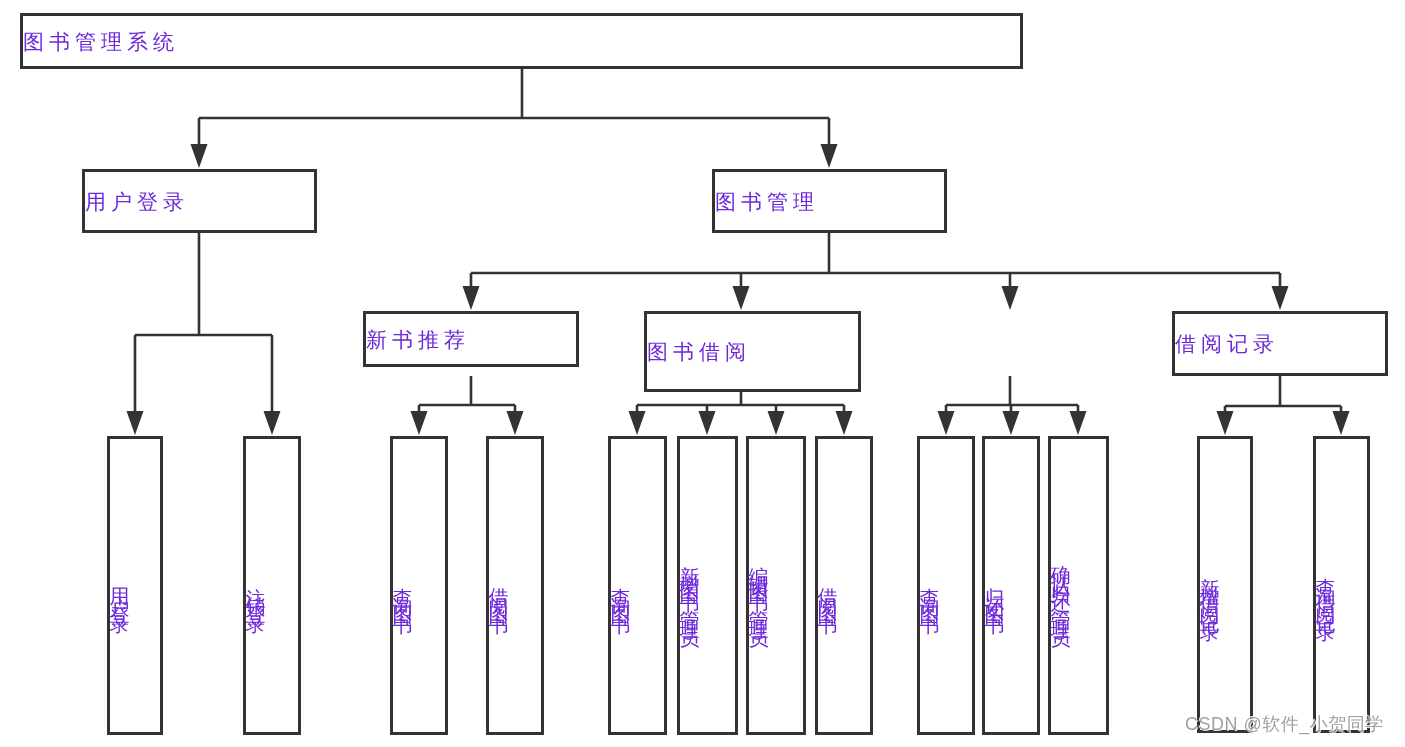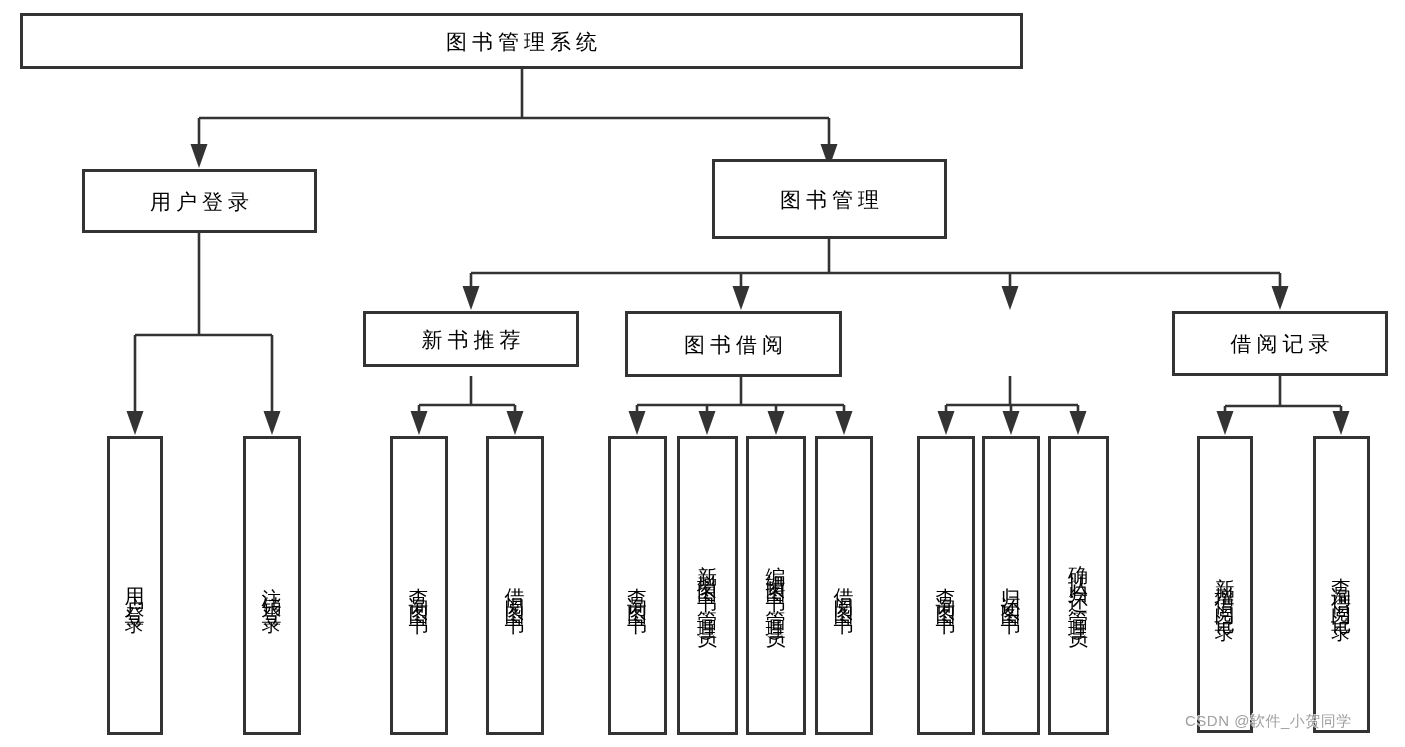--- a/index.html
+++ b/index.html
@@ -30,23 +30,23 @@
     fill: #333333;
     stroke: none;
   }
   .node {
     position: absolute;
     box-sizing: border-box;
     background: #ffffff;
     border: 3px solid #333333;
     display: flex;
     align-items: center;
-    justify-content: center;
+    justify-content: flex-start;
     z-index: 2;
-    color: #000000;
+    color: #6d28d9;
   }
   .node.h span {
     font-size: 21px;
     letter-spacing: 5px;
     margin-right: -5px;
     white-space: nowrap;
     line-height: 1;
   }
   .node.v span {
     writing-mode: vertical-rl;
@@ -55,21 +55,21 @@
     letter-spacing: 9px;
     margin-bottom: -9px;
     line-height: 1;
     white-space: nowrap;
   }
   .watermark {
     position: absolute;
     left: 1185px;
     top: 712px;
     z-index: 5;
-    font-size: 15px;
+    font-size: 18px;
     color: #a0a0a0;
     letter-spacing: 0.5px;
     white-space: nowrap;
     text-shadow: 1px 1px 0 rgba(255,255,255,0.85), -1px -1px 0 rgba(255,255,255,0.85);
   }
 </style>
 </head>
 <body>
 
 <div id="canvas">
@@ -110,28 +110,28 @@
     <polygon points="1332.5,411 1349.5,411 1341,435"></polygon>
   </svg>
 
   <div class="node h" style="left:20px;top:13px;width:1003px;height:56px">
     <span>图书管理系统</span>
   </div>
 
   <div class="node h" style="left:82px;top:169px;width:235px;height:64px">
     <span>用户登录</span>
   </div>
-  <div class="node h" style="left:712px;top:159px;width:235px;height:80px">
+  <div class="node h" style="left:712px;top:169px;width:235px;height:64px">
     <span>图书管理</span>
   </div>
 
   <div class="node h" style="left:363px;top:311px;width:216px;height:56px">
     <span>新书推荐</span>
   </div>
-  <div class="node h" style="left:625px;top:311px;width:217px;height:66px">
+  <div class="node h" style="left:644px;top:311px;width:217px;height:81px">
     <span>图书借阅</span>
   </div>
   <div class="node h" style="left:1172px;top:311px;width:216px;height:65px">
     <span>借阅记录</span>
   </div>
 
   <div class="node v" style="left:107px;top:436px;width:56px;height:299px">
     <span>用户登录</span>
   </div>
   <div class="node v" style="left:243px;top:436px;width:58px;height:299px">

